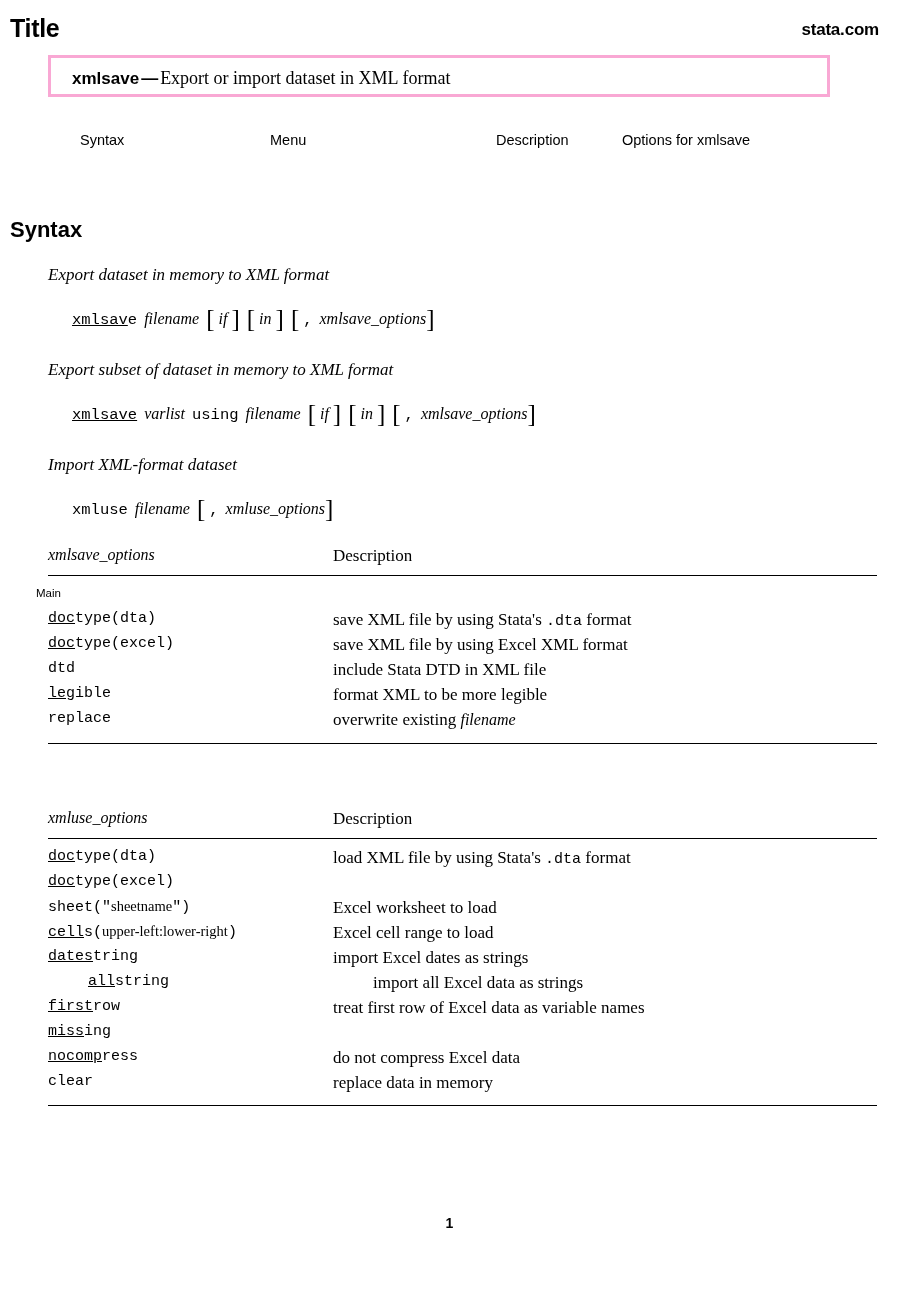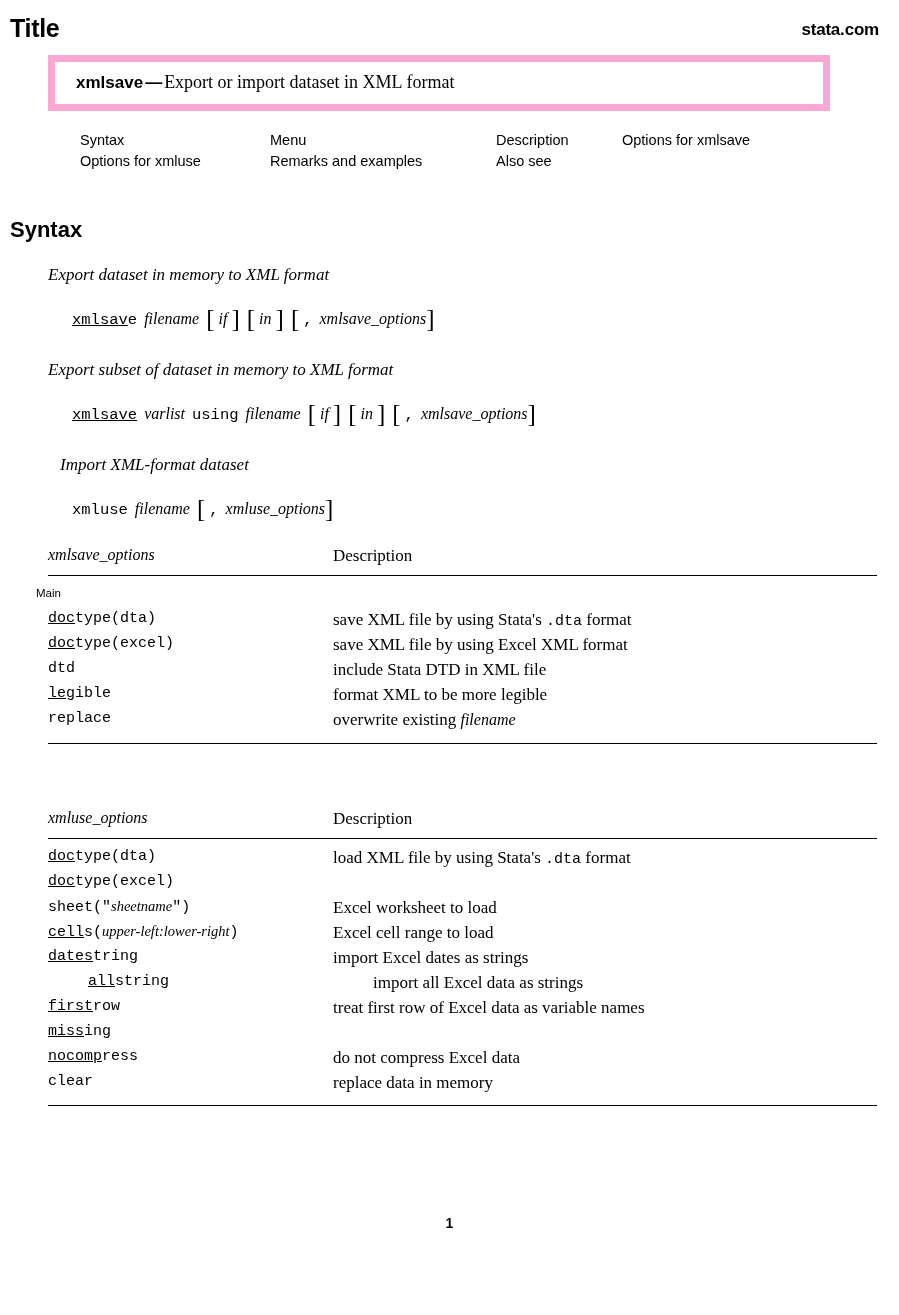--- a/index.html
+++ b/index.html
@@ -42,22 +42,22 @@
     font-size: 17px;
     letter-spacing: -0.2px;
   }
 
   
   .title-box {
     position: absolute;
     left: 48px;
     top: 55px;
     width: 782px;
-    height: 56px;
-    border: 7px solid #f9a8d4;
+    height: 42px;
+    border: 3px solid #f9a8d4;
     box-sizing: border-box;
   }
   .title-box-inner {
     position: absolute;
     left: 21px;
     top: 10px;
     font-size: 18px;
     white-space: nowrap;
   }
   .title-cmd {
@@ -204,21 +204,20 @@
     left: 285px;
     top: 0;
     white-space: nowrap;
     font-family: "Liberation Serif", serif;
     font-size: 17px;
   }
   .opt-desc .ital { font-size: 16px; }
   .opt-desc .mono { font-size: 15px; margin-top: 47px; }
   .arg-ital {
     font-family: "Liberation Serif", serif;
-    font-style: italic;
     font-size: 14.5px;
     text-align: center;
   }
 
   
   .page-footer {
     position: absolute;
     left: 0;
     top: 1215px;
     width: 899px;
@@ -242,46 +241,40 @@
   </div>
 </div>
 
 <div class="nav-links">
   <div class="nav-row">
     <div class="nav-cell nav-c1">Syntax</div>
     <div class="nav-cell nav-c2">Menu</div>
     <div class="nav-cell nav-c3">Description</div>
     <div class="nav-cell nav-c4">Options for xmlsave</div>
   </div>
-  <div class="nav-row">
-    <div class="nav-cell nav-c1">Options for xmluse</div>
-    <div class="nav-cell nav-c2">Remarks and examples</div>
-    <div class="nav-cell nav-c3">Also see</div>
-    <div class="nav-cell nav-c4"></div>
-  </div>
 </div>
 
 <div class="section-heading">Syntax</div>
 
 <div class="syntax-block">
   <div class="syn-desc" style="left:48px; top:265px;">Export dataset in memory to XML format</div>
   <div class="syn-line" style="left:72px; top:302px;">
     <span class="mono mono-u">xmlsav</span><span class="mono">e</span><span class="sp"></span><span class="ital">filename</span><span class="sp"></span><span class="brk">[</span><span class="sp-s"></span><span class="ital">if</span><span class="sp-s"></span><span class="brk">]</span><span class="sp"></span><span class="brk">[</span><span class="sp-s"></span><span class="ital">in</span><span class="sp-s"></span><span class="brk">]</span><span class="sp"></span><span class="brk">[</span><span class="sp-s"></span><span class="mono">,</span><span class="sp"></span><span class="ital">xmlsave_options</span><span class="brk">]</span>
   </div>
 </div>
 
 <div class="syntax-block">
   <div class="syn-desc" style="left:48px; top:360px;">Export subset of dataset in memory to XML format</div>
   <div class="syn-line" style="left:72px; top:397px;">
     <span class="mono mono-u">xmlsave</span><span class="sp"></span><span class="ital">varlist</span><span class="sp"></span><span class="mono">using</span><span class="sp"></span><span class="ital">filename</span><span class="sp"></span><span class="brk">[</span><span class="sp-s"></span><span class="ital">if</span><span class="sp-s"></span><span class="brk">]</span><span class="sp"></span><span class="brk">[</span><span class="sp-s"></span><span class="ital">in</span><span class="sp-s"></span><span class="brk">]</span><span class="sp"></span><span class="brk">[</span><span class="sp-s"></span><span class="mono">,</span><span class="sp"></span><span class="ital">xmlsave_options</span><span class="brk">]</span>
   </div>
 </div>
 
 <div class="syntax-block">
-  <div class="syn-desc" style="left:48px; top:455px;margin-left:12px;">Import XML-format dataset</div>
+  <div class="syn-desc" style="left:48px; top:455px;">Import XML-format dataset</div>
   <div class="syn-line" style="left:72px; top:492px;">
     <span class="mono">xmluse</span><span class="sp"></span><span class="ital">filename</span><span class="sp"></span><span class="brk">[</span><span class="sp-s"></span><span class="mono">,</span><span class="sp"></span><span class="ital">xmluse_options</span><span class="brk">]</span>
   </div>
 </div>
 
 <div class="opt-table" style="top:546px;">
   <div class="tbl-head" style="top:0;">
     <div class="col-opt">xmlsave_options</div>
     <div class="col-desc">Description</div>
   </div>

